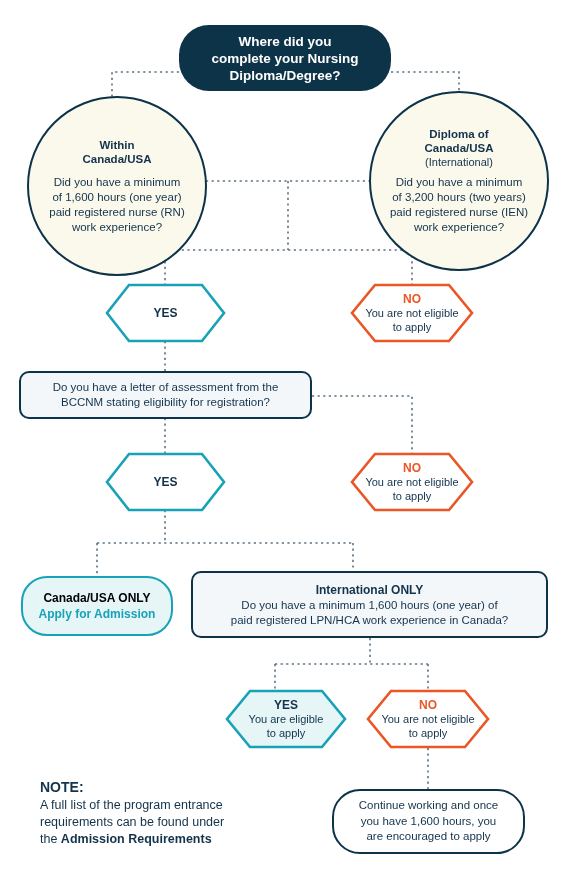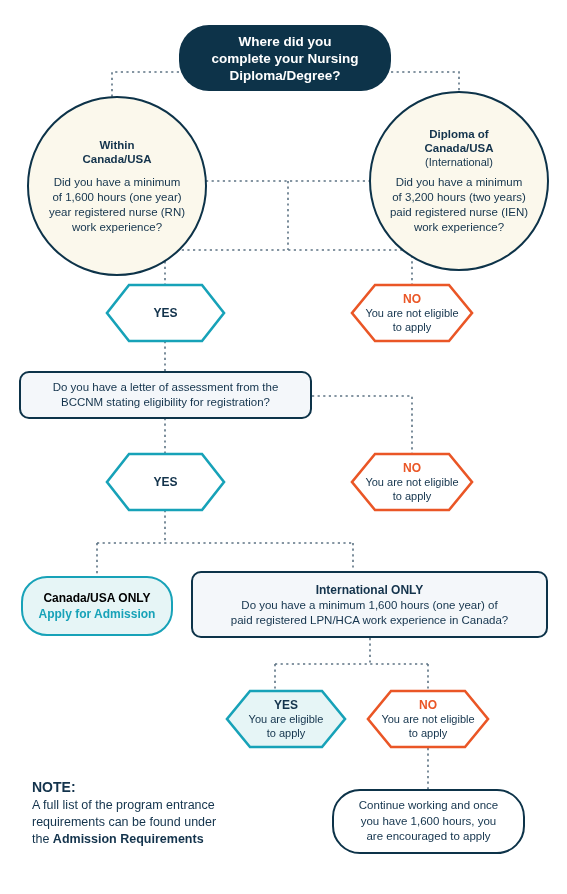--- a/index.html
+++ b/index.html
@@ -202,21 +202,21 @@
     <span>complete your Nursing</span>
     <span>Diploma/Degree?</span>
   </div>
 
   <div class="node circle" style="left:27px; top:96px; width:180px; height:180px;">
     <span class="head">Within</span>
     <span class="head">Canada/USA</span>
     <div class="body">
       <div>Did you have a minimum</div>
       <div>of 1,600 hours (one year)</div>
-      <div>year registered nurse (RN)</div>
+      <div>paid registered nurse (RN)</div>
       <div>work experience?</div>
     </div>
   </div>
 
   <div class="node circle" style="left:369px; top:91px; width:180px; height:180px;">
     <span class="head">Diploma of</span>
     <span class="head">Canada/USA</span>
     <span class="sub">(International)</span>
     <div class="body" style="margin-top:6px;">
       <div>Did you have a minimum</div>
@@ -303,20 +303,20 @@
       <span class="det">to apply</span>
     </div>
   </div>
 
   <div class="node pill-navy" style="left:332px; top:789px; width:193px; height:65px;">
     <span>Continue working and once</span>
     <span>you have 1,600 hours, you</span>
     <span>are encouraged to apply</span>
   </div>
 
-  <div class="node note" style="left:32px; top:778px; width:270px;">
+  <div class="node note" style="left:40px; top:778px; width:270px;">
     <span class="note-head">NOTE:</span>
     <span class="note-body">A full list of the program entrance</span>
     <span class="note-body">requirements can be found under</span>
     <span class="note-body"><span>the </span><b>Admission Requirements</b></span>
   </div>
 
 </div>
 
 </body></html>

